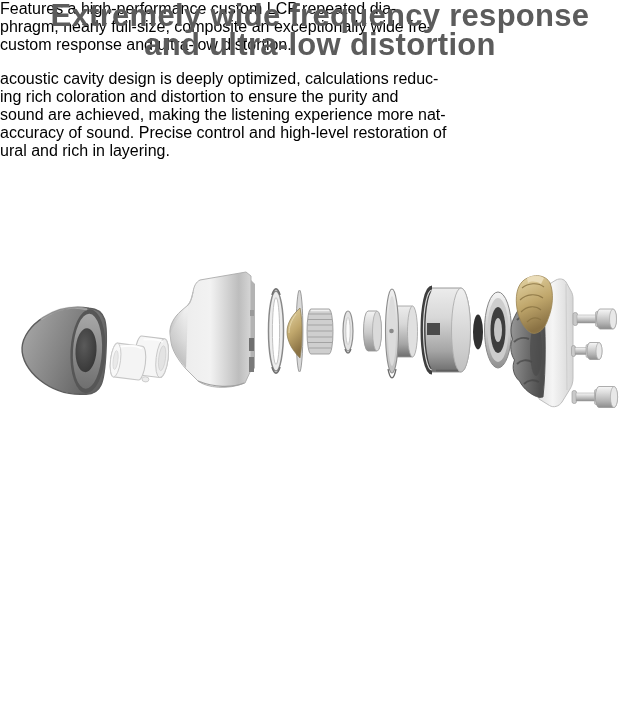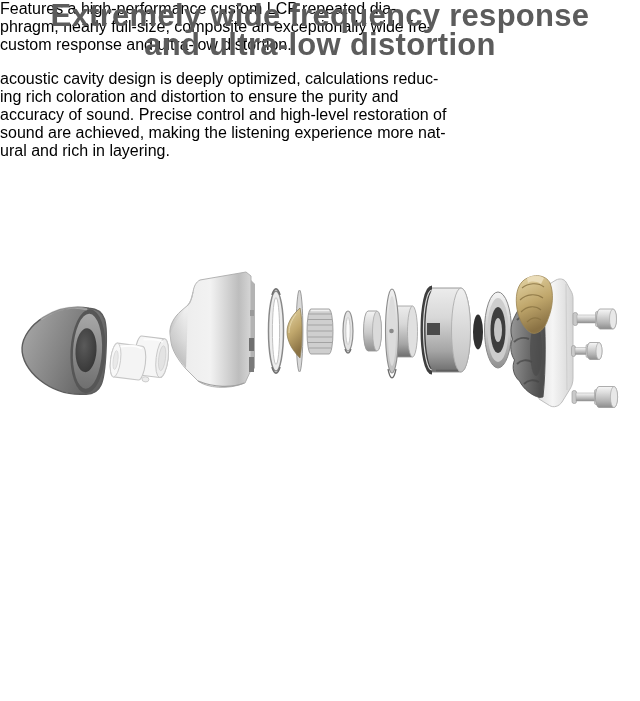--- a/index.html
+++ b/index.html
@@ -216,18 +216,18 @@
       <rect x="594.5" y="139.5" width="4.5" height="15" rx="1.5" fill="#d6d6d6" stroke="#9b9b9b" stroke-width="0.6"></rect>
       <path d="M 599,136.5 L 614,136.5 A 3.6,10.5 0 0 1 614,157.5 L 599,157.5 A 3.6,10.5 0 0 1 599,136.5 Z" fill="url(#screwG)" stroke="#999999" stroke-width="0.8"></path>
       <ellipse cx="614" cy="147" rx="3.6" ry="10.5" fill="#e8e8e8" stroke="#ababab" stroke-width="0.7"></ellipse>
     </g>
   </svg>
 
   <p class="para body-text">
     </p>
     <div class="ln">acoustic cavity design is deeply optimized, calculations reduc-</div>
     <div class="ln">ing rich coloration and distortion to ensure the purity and</div>
+    <div class="ln">sound are achieved, making the listening experience more nat-</div>
     <div class="ln">accuracy of sound. Precise control and high-level restoration of</div>
-    <div class="ln">sound are achieved, making the listening experience more nat-</div>
     <div class="ln">ural and rich in layering.</div>
   <p></p>
 
 </div>
 
 </body></html>

